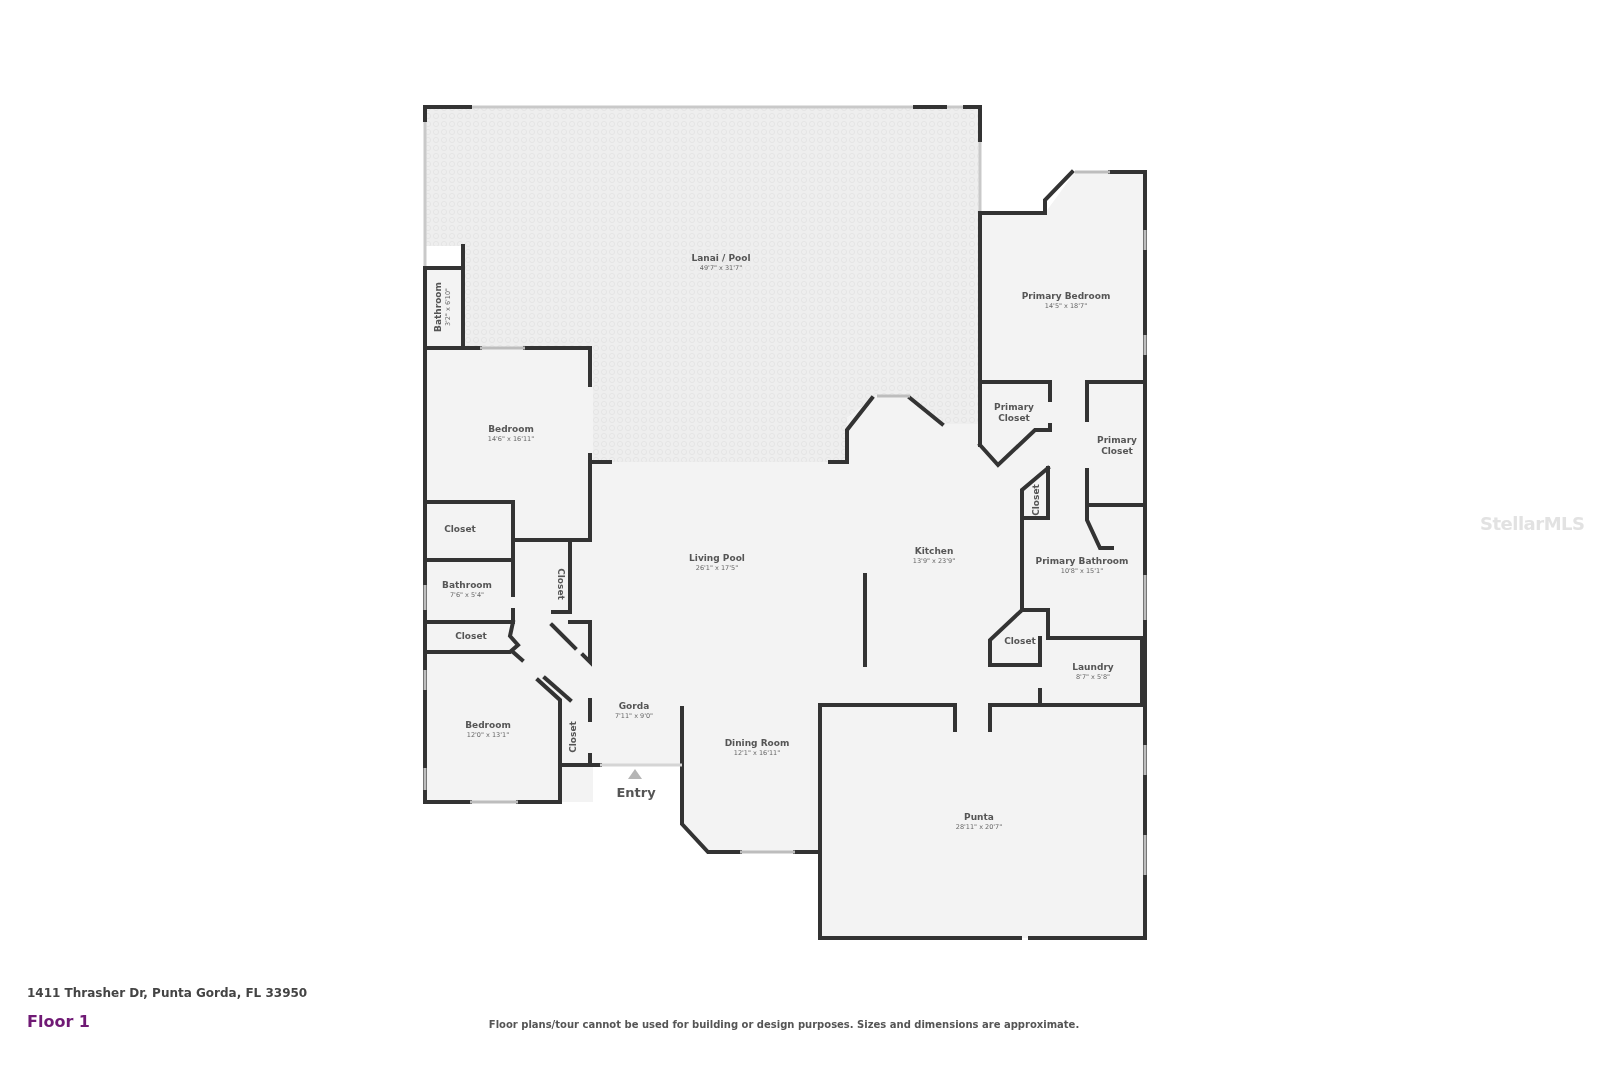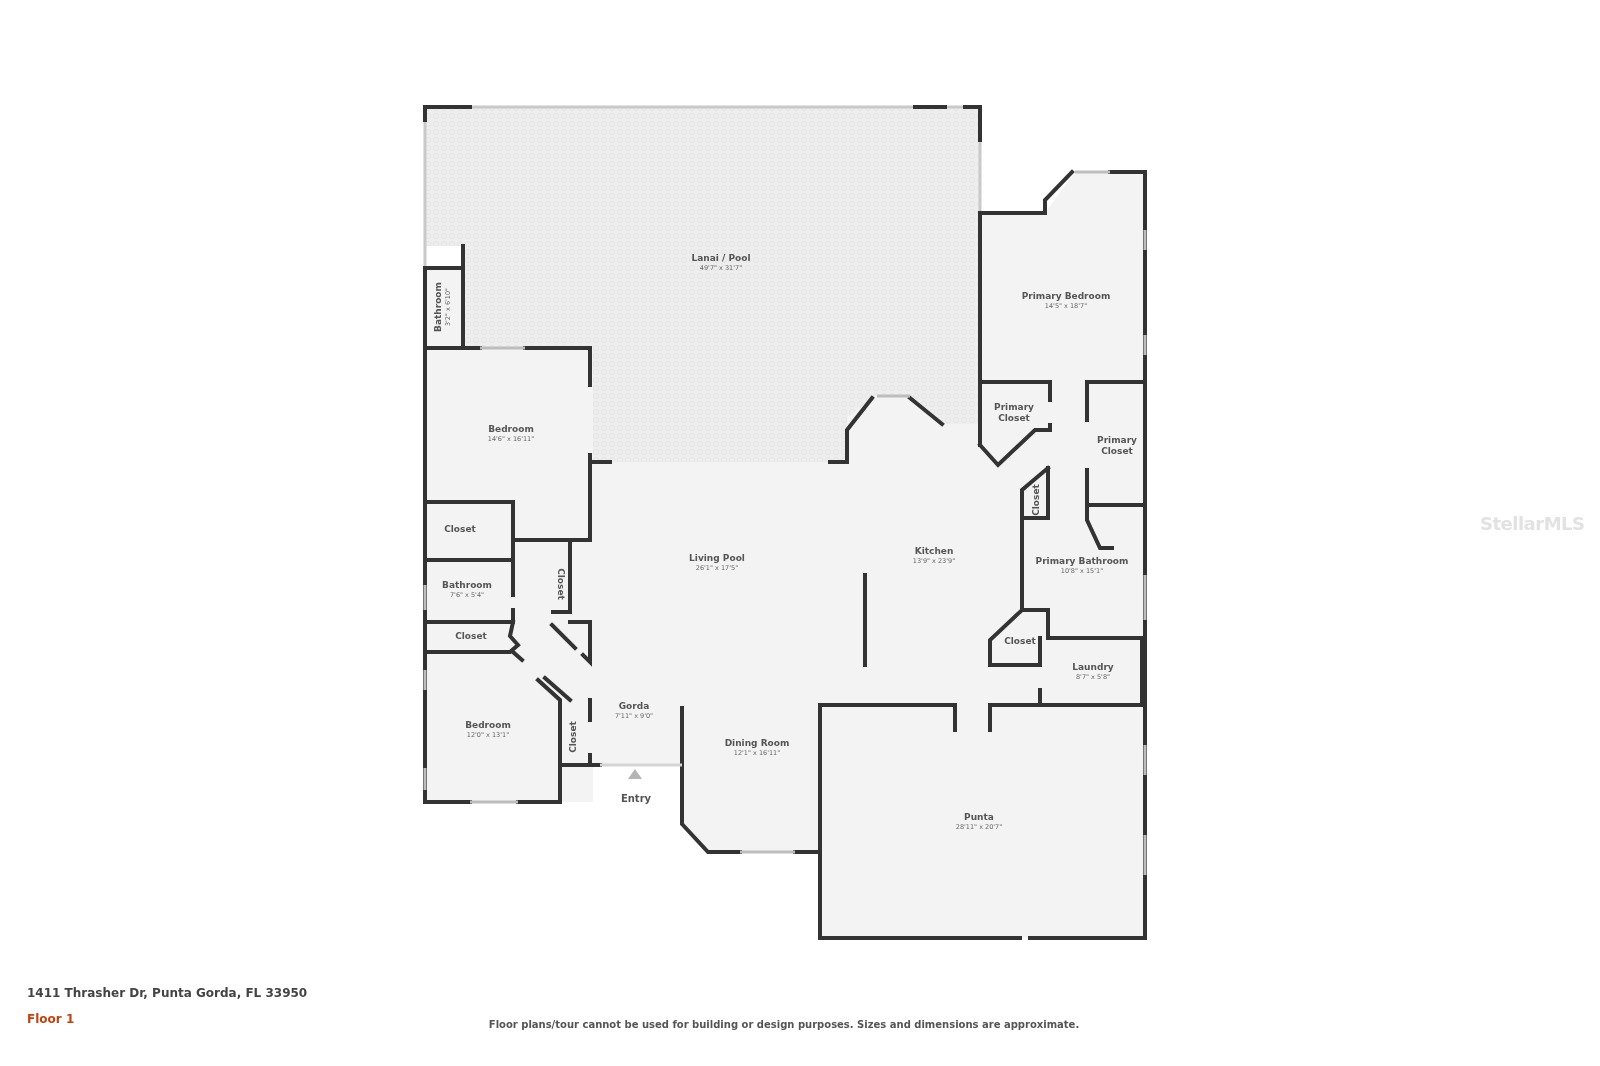--- a/index.html
+++ b/index.html
@@ -6,27 +6,27 @@
   body { width: 1600px; height: 1066px; position: relative; overflow: hidden;
          font-family: "DejaVu Sans", "Liberation Sans", sans-serif; color: #4a4a4a; }
   svg.plan { position: absolute; left: 0; top: 0; }
   .room-label { position: absolute; transform: translate(-50%, -50%); text-align: center;
                 white-space: nowrap; line-height: 1.25; }
   .room-name { display: block; font-size: 9px; font-weight: bold; color: #555; }
   .room-dim { display: block; font-size: 6.5px; color: #666; }
   .vertical { transform: translate(-50%, -50%) rotate(-90deg); }
   .vertical90 { transform: translate(-50%, -50%) rotate(90deg); }
   .footer-address { position: absolute; left: 27px; top: 986px; font-size: 12px; font-weight: bold; color: #444; }
-  .footer-floor { position: absolute; left: 27px; top: 1012px; font-size: 12px; font-weight: bold; color: #c2410c; }
+  .footer-floor { position: absolute; left: 27px; top: 1012px; font-size: 16px; font-weight: bold; color: #701a75; }
   .footer-disclaimer { position: absolute; left: 784px; top: 1019px; transform: translateX(-50%);
                        font-size: 10px; font-weight: bold; color: #555; white-space: nowrap; }
   .watermark { position: absolute; left: 1480px; top: 513px; font-size: 18px; color: #e2e2e2;
                letter-spacing: -0.5px; font-weight: bold; }
   .entry-label { position: absolute; left: 636px; top: 785px; transform: translateX(-50%);
-                 font-size: 10px; font-weight: bold; color: #555; margin-top: 8px; }
+                 font-size: 13px; font-weight: bold; color: #555; }
   .entry-arrow { position: absolute; left: 628px; top: 769px; width: 0; height: 0;
                  border-left: 7px solid transparent; border-right: 7px solid transparent;
                  border-bottom: 10px solid #b5b5b5; }
 </style>
 </head>
 <body>
 
 <svg class="plan" width="1600" height="1066" viewBox="0 0 1600 1066">
   <defs>
     <pattern id="lanaiPat" width="8" height="8" patternUnits="userSpaceOnUse">

